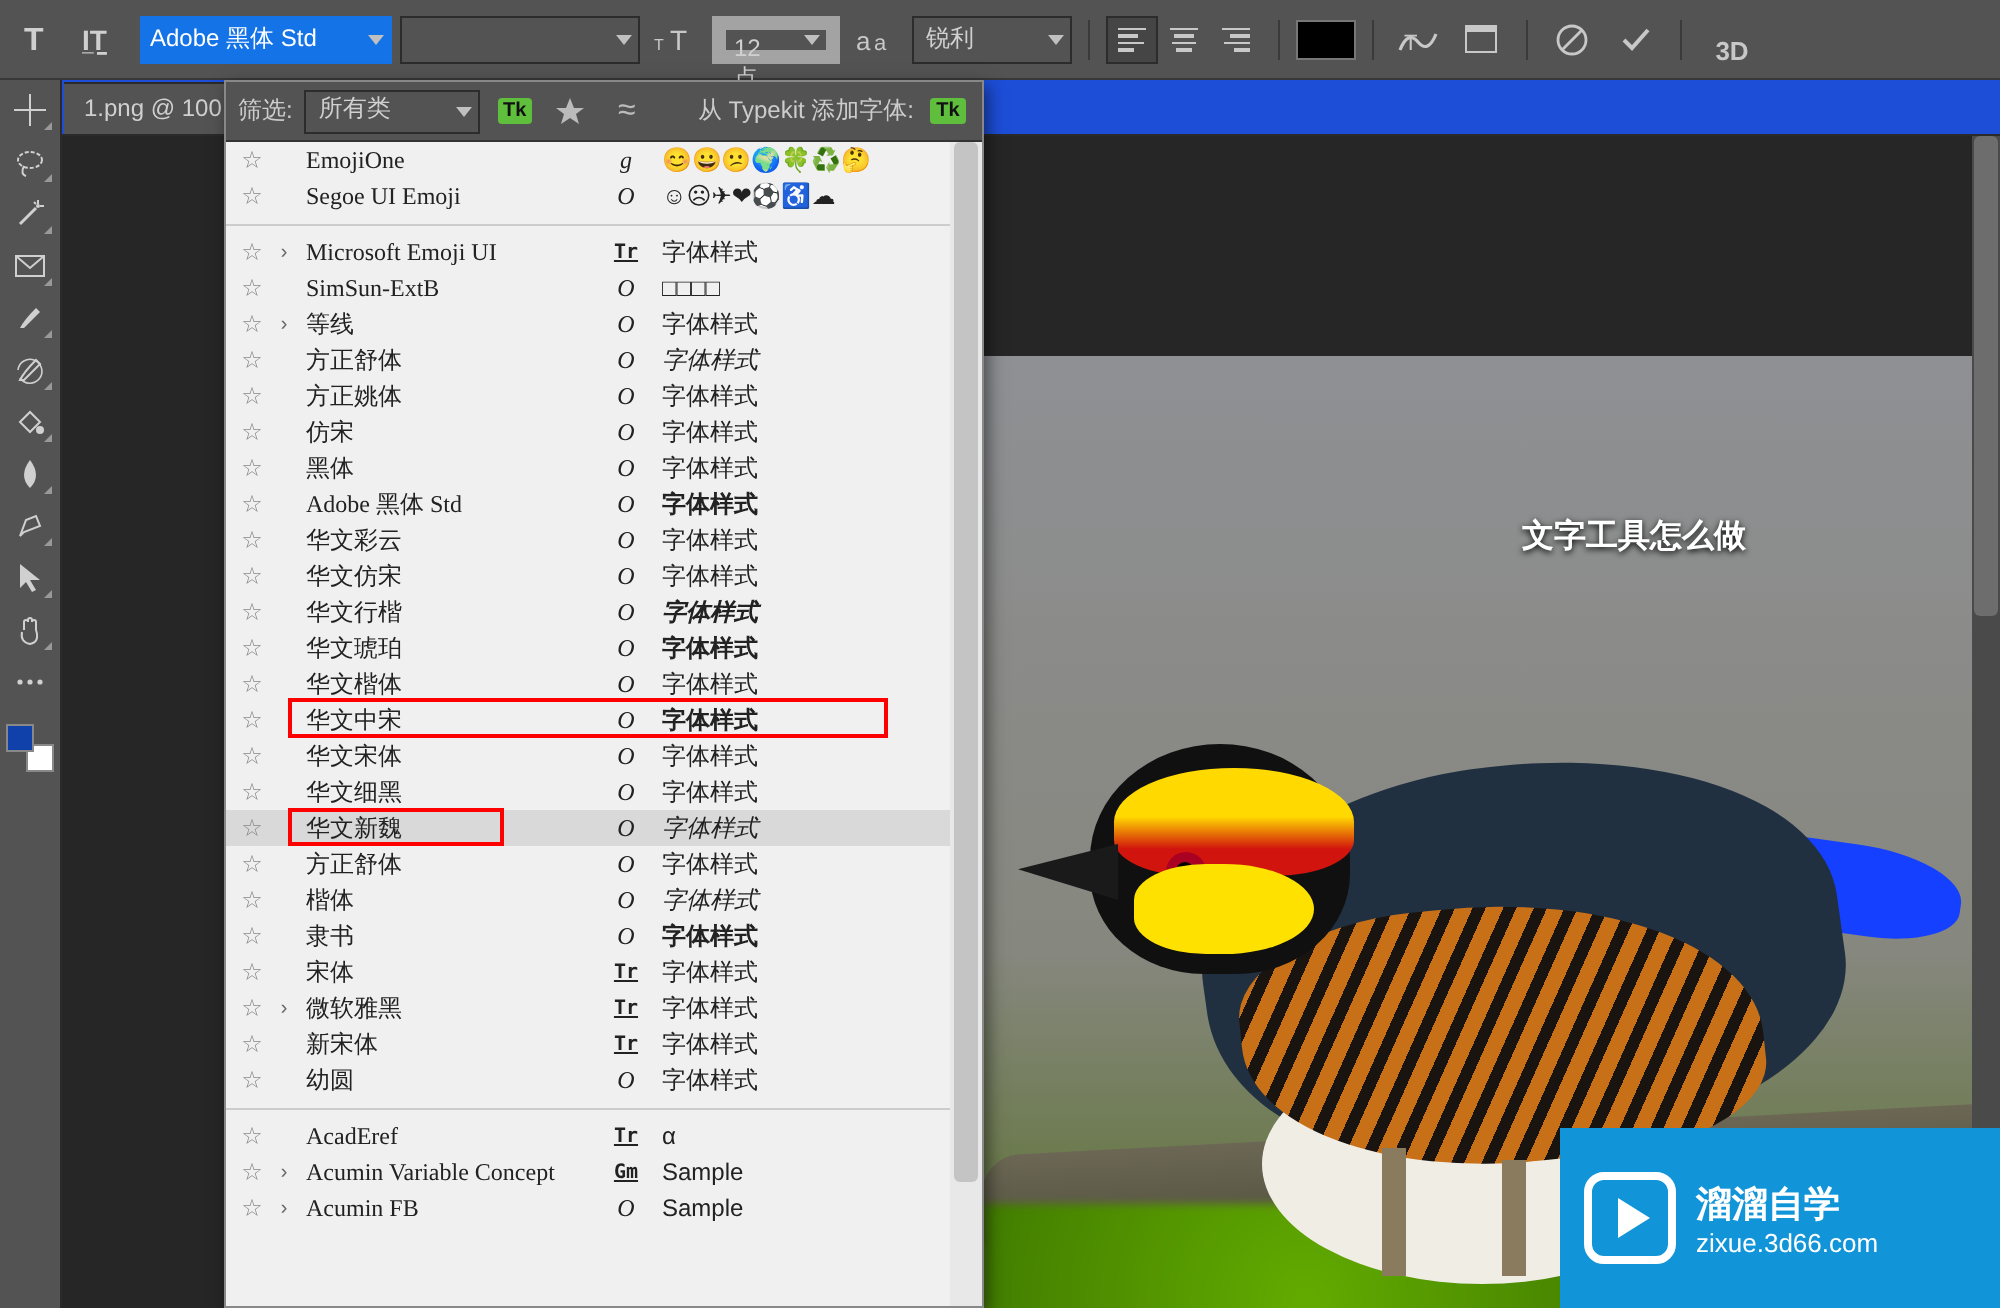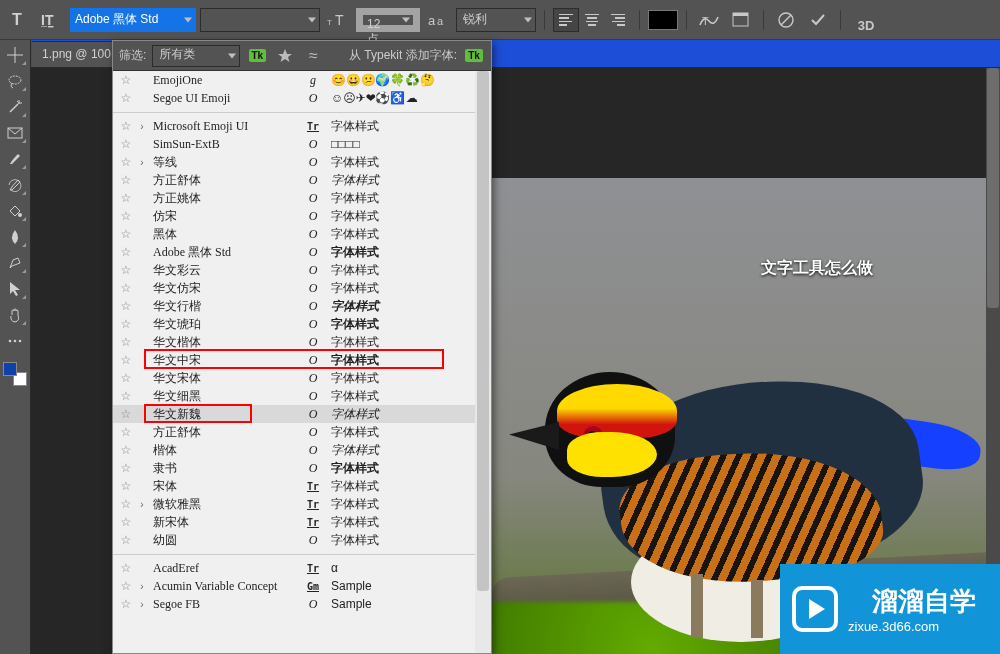--- a/index.html
+++ b/index.html
@@ -101,21 +101,21 @@
 
 .img-text { position:absolute; left:225px; top:80px; color:#fff; font-size:16px; font-weight:700; text-shadow:0 1px 3px #000;margin-left:45px;}
 .scrollbar-v { position:absolute; right:0; top:0; bottom:0; width:14px; background:#4a4a4a;}
 .scrollbar-thumb { position:absolute; right:1px; top:0; width:12px; height:240px; background:#6d6d6d; border-radius:3px;}
 
 
 .wm { position:absolute; right:0; bottom:0; width:220px; height:90px; background:#1295d8; display:flex; align-items:center; gap:10px; padding:0 12px;}
 .wm-play { width:46px; height:46px; border:4px solid #fff; border-radius:10px; display:flex; align-items:center; justify-content:center;}
 .wm-play::after { content:""; width:0; height:0; border-left:16px solid #fff; border-top:10px solid transparent; border-bottom:10px solid transparent; margin-left:4px;}
 .wm-text { color:#fff; display:flex; flex-direction:column;}
-.wm-cn { font-size:26px; font-weight:700;margin-left:24px;}
+.wm-cn { font-size:18px; font-weight:700;}
 .wm-url { font-size:13px;}
 
 
 .font-panel {
   position:absolute; left:112px; top:40px; width:380px; height:614px;
   background:#f0f0f0; color:#222; border:1px solid #888;
   display:flex; flex-direction:column; z-index: 50;
   box-shadow: 2px 3px 8px rgba(0,0,0,0.5);
 }
 .font-panel-hdr {
@@ -594,21 +594,21 @@
       <div class="font-row">
         <span class="star">☆</span>
         <span class="expand">›</span>
         <span class="fname">Acumin Variable Concept</span>
         <span class="ftype tt">Gm</span>
         <span class="fsample">Sample</span>
       </div>
       <div class="font-row">
         <span class="star">☆</span>
         <span class="expand">›</span>
-        <span class="fname">Segoe FB</span>
+        <span class="fname">Acumin FB</span>
         <span class="ftype">O</span>
         <span class="fsample">Sample</span>
       </div>
     </div>
   <div class="scrollbar-panel">
     <div class="pthumb"></div>
   </div>
 </div>
 
 </body></html>

